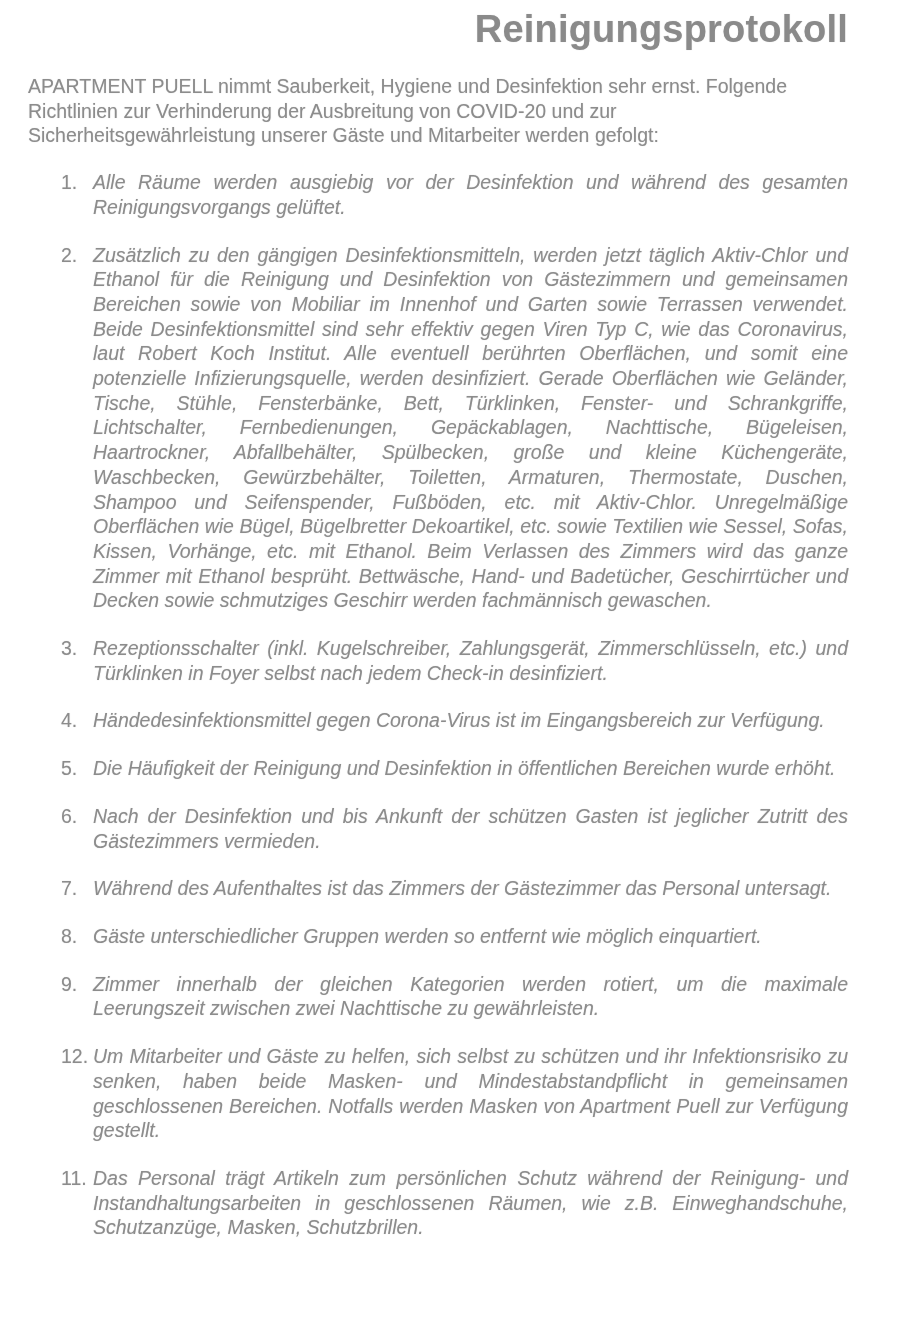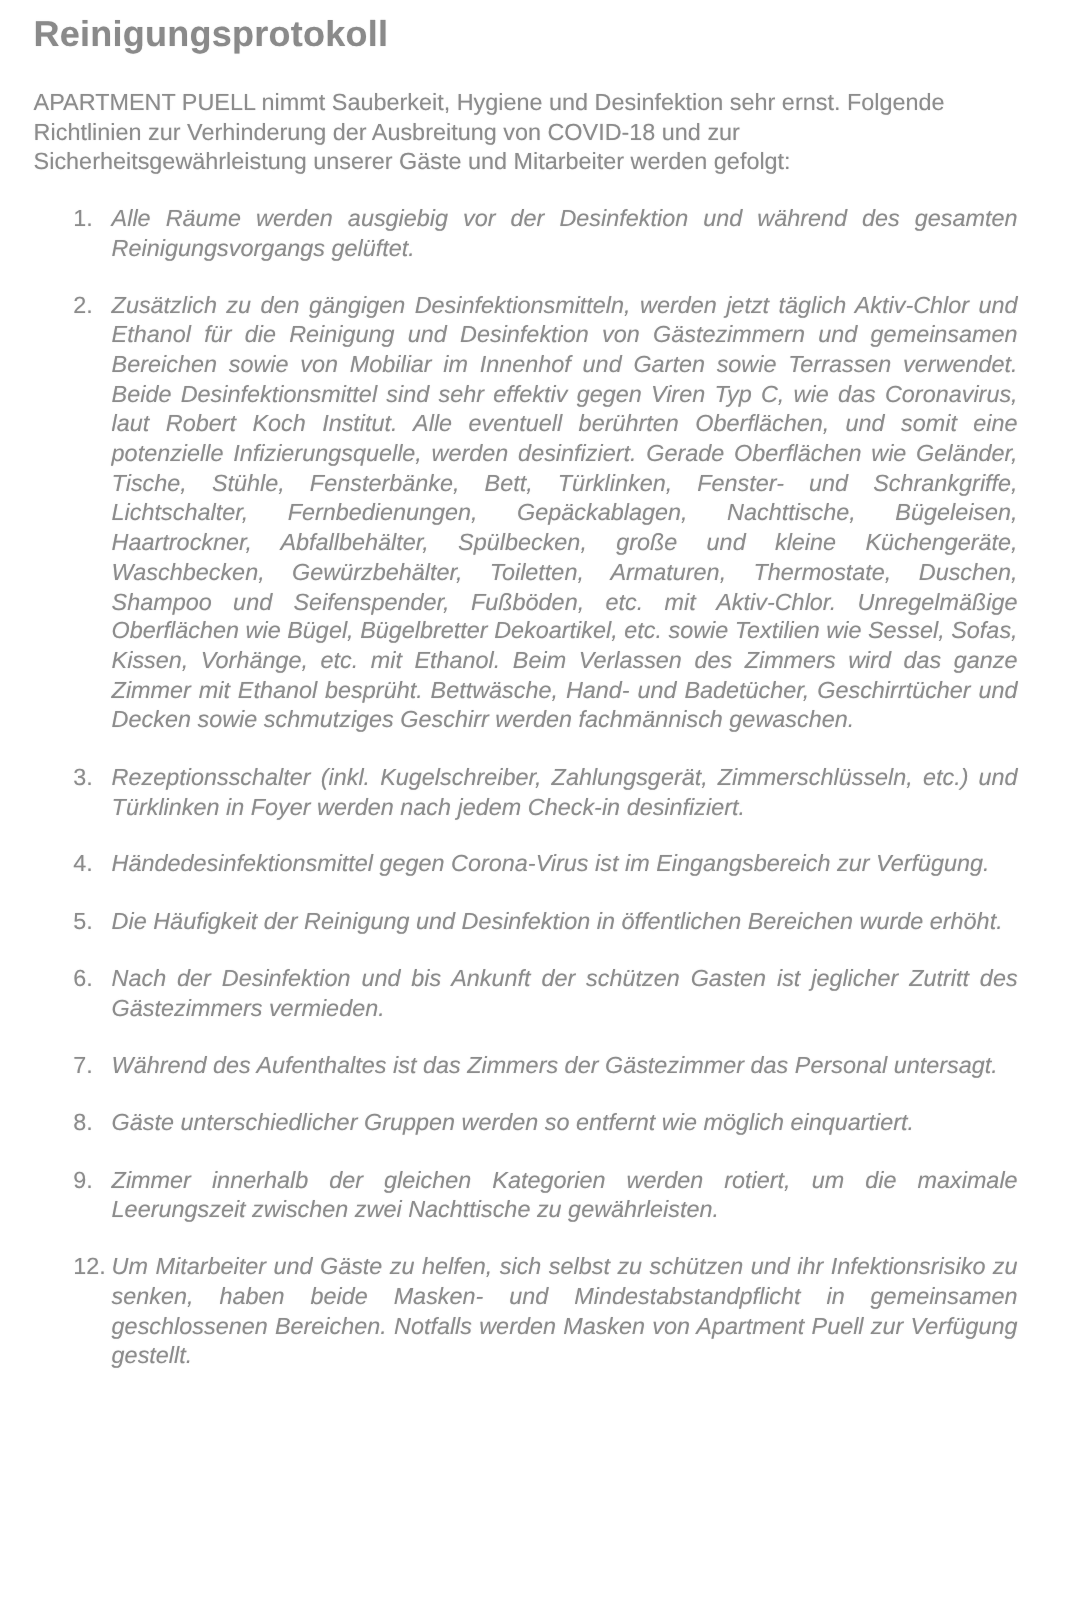--- a/index.html
+++ b/index.html
@@ -17,22 +17,22 @@
     font-family: "Liberation Sans", sans-serif;
     font-size: 19.5px;
     line-height: 24.7px;
     color: #8c8c8c;
     text-shadow: 0 0 1px rgba(150,150,150,0.45);
     overflow: hidden;
   }
   .doc-title {
     margin: 0;
     padding: 0;
-    text-align: left;
-    font-size: 30px;
+    text-align: right;
+    font-size: 38px;
     line-height: 38px;
     font-weight: bold;
     color: #8a8a8a;
     letter-spacing: 0.2px;
   }
   .intro {
     margin: 26px 0 0 0;
     text-align: left;
   }
   .rule-list {
@@ -56,37 +56,37 @@
     font-style: italic;
   }
 </style>
 </head>
 <body>
 
 <div class="page">
 
   <h1 class="doc-title">Reinigungsprotokoll</h1>
 
-  <p class="intro">APARTMENT PUELL nimmt Sauberkeit, Hygiene und Desinfektion sehr ernst. Folgende Richtlinien zur Verhinderung der Ausbreitung von COVID-18 und zur Sicherheitsgewährleistung unserer Gäste und Mitarbeiter werden gefolgt:</p>
+  <p class="intro">APARTMENT PUELL nimmt Sauberkeit, Hygiene und Desinfektion sehr ernst. Folgende Richtlinien zur Verhinderung der Ausbreitung von COVID-20 und zur Sicherheitsgewährleistung unserer Gäste und Mitarbeiter werden gefolgt:</p>
 
   <div class="rule-list">
 
     <div class="rule-item">
       <span class="rule-num">1.</span>
       <div class="rule-text">Alle Räume werden ausgiebig vor der Desinfektion und während des gesamten Reinigungsvorgangs gelüftet.</div>
     </div>
 
     <div class="rule-item">
       <span class="rule-num">2.</span>
       <div class="rule-text">Zusätzlich zu den gängigen Desinfektionsmitteln, werden jetzt täglich Aktiv-Chlor und Ethanol für die Reinigung und Desinfektion von Gästezimmern und gemeinsamen Bereichen sowie von Mobiliar im Innenhof und Garten sowie Terrassen verwendet. Beide Desinfektionsmittel sind sehr effektiv gegen Viren Typ C, wie das Coronavirus, laut Robert Koch Institut. Alle eventuell berührten Oberflächen, und somit eine potenzielle Infizierungsquelle, werden desinfiziert. Gerade Oberflächen wie Geländer, Tische, Stühle, Fensterbänke, Bett, Türklinken, Fenster- und Schrankgriffe, Lichtschalter, Fernbedienungen, Gepäckablagen, Nachttische, Bügeleisen, Haartrockner, Abfallbehälter, Spülbecken, große und kleine Küchengeräte, Waschbecken, Gewürzbehälter, Toiletten, Armaturen, Thermostate, Duschen, Shampoo und Seifenspender, Fußböden, etc. mit Aktiv-Chlor. Unregelmäßige Oberflächen wie Bügel, Bügelbretter Dekoartikel, etc. sowie Textilien wie Sessel, Sofas, Kissen, Vorhänge, etc. mit Ethanol. Beim Verlassen des Zimmers wird das ganze Zimmer mit Ethanol besprüht. Bettwäsche, Hand- und Badetücher, Geschirrtücher und Decken sowie schmutziges Geschirr werden fachmännisch gewaschen.</div>
     </div>
 
     <div class="rule-item">
       <span class="rule-num">3.</span>
-      <div class="rule-text">Rezeptionsschalter (inkl. Kugelschreiber, Zahlungsgerät, Zimmerschlüsseln, etc.) und Türklinken in Foyer werden nach jedem Check-in desinfiziert.</div>
+      <div class="rule-text">Rezeptionsschalter (inkl. Kugelschreiber, Zahlungsgerät, Zimmerschlüsseln, etc.) und Türklinken in Foyer selbst nach jedem Check-in desinfiziert.</div>
     </div>
 
     <div class="rule-item">
       <span class="rule-num">4.</span>
       <div class="rule-text">Händedesinfektionsmittel gegen Corona-Virus ist im Eingangsbereich zur Verfügung.</div>
     </div>
 
     <div class="rule-item">
       <span class="rule-num">5.</span>
       <div class="rule-text">Die Häufigkeit der Reinigung und Desinfektion in öffentlichen Bereichen wurde erhöht.</div>
@@ -110,16 +110,20 @@
     <div class="rule-item">
       <span class="rule-num">9.</span>
       <div class="rule-text">Zimmer innerhalb der gleichen Kategorien werden rotiert, um die maximale Leerungszeit zwischen zwei Nachttische zu gewährleisten.</div>
     </div>
 
     <div class="rule-item">
       <span class="rule-num">12.</span>
       <div class="rule-text">Um Mitarbeiter und Gäste zu helfen, sich selbst zu schützen und ihr Infektionsrisiko zu senken, haben beide Masken- und Mindestabstandpflicht in gemeinsamen geschlossenen Bereichen. Notfalls werden Masken von Apartment Puell zur Verfügung gestellt.</div>
     </div>
 
+    <div class="rule-item">
+      <span class="rule-num">11.</span>
+      <div class="rule-text">Das Personal trägt Artikeln zum persönlichen Schutz während der Reinigung- und Instandhaltungsarbeiten in geschlossenen Räumen, wie z.B. Einweghandschuhe, Schutzanzüge, Masken, Schutzbrillen.</div>
+    </div>
 
   </div>
 
 </div>
 
 </body></html>

